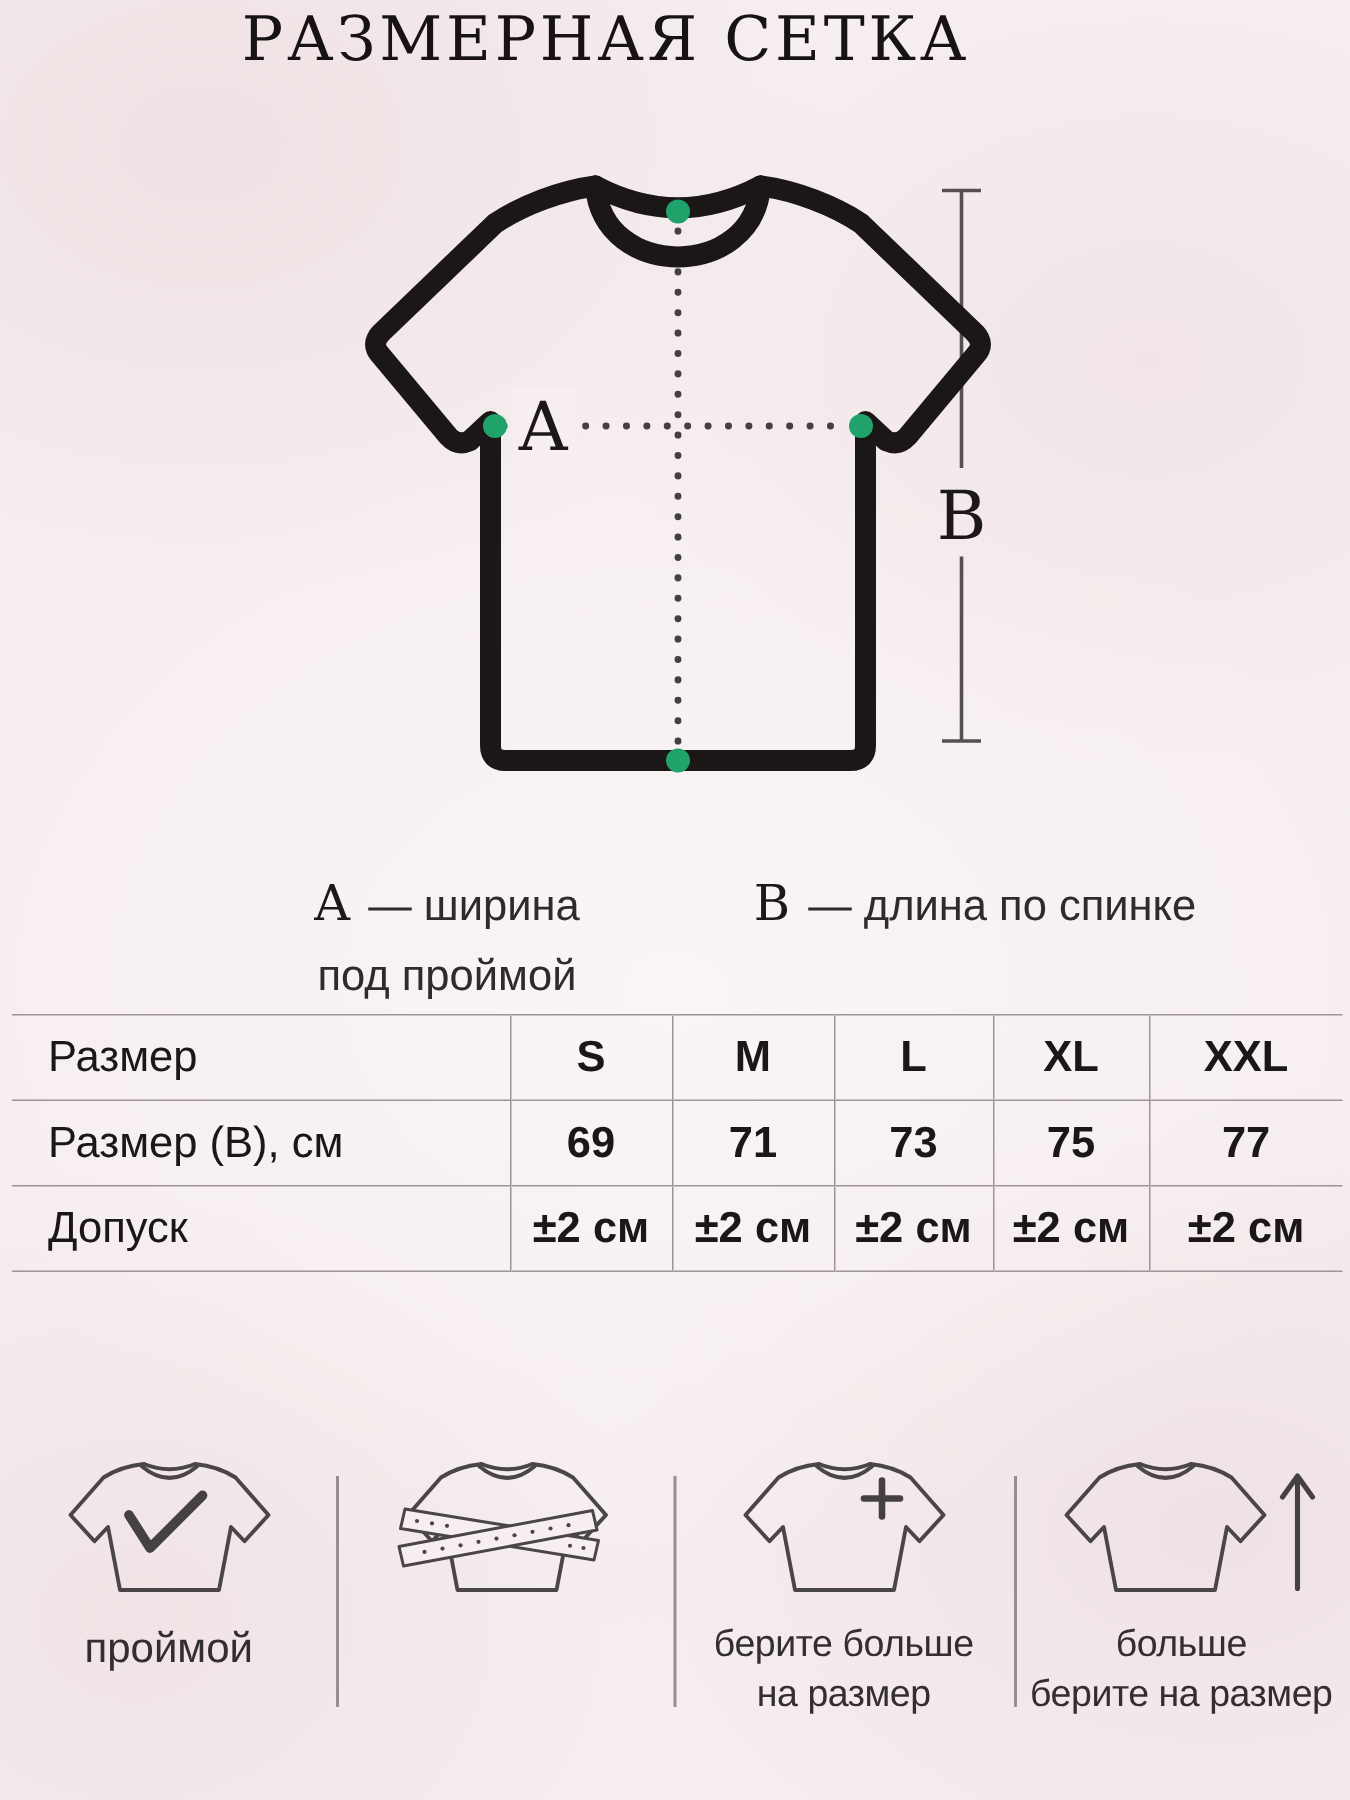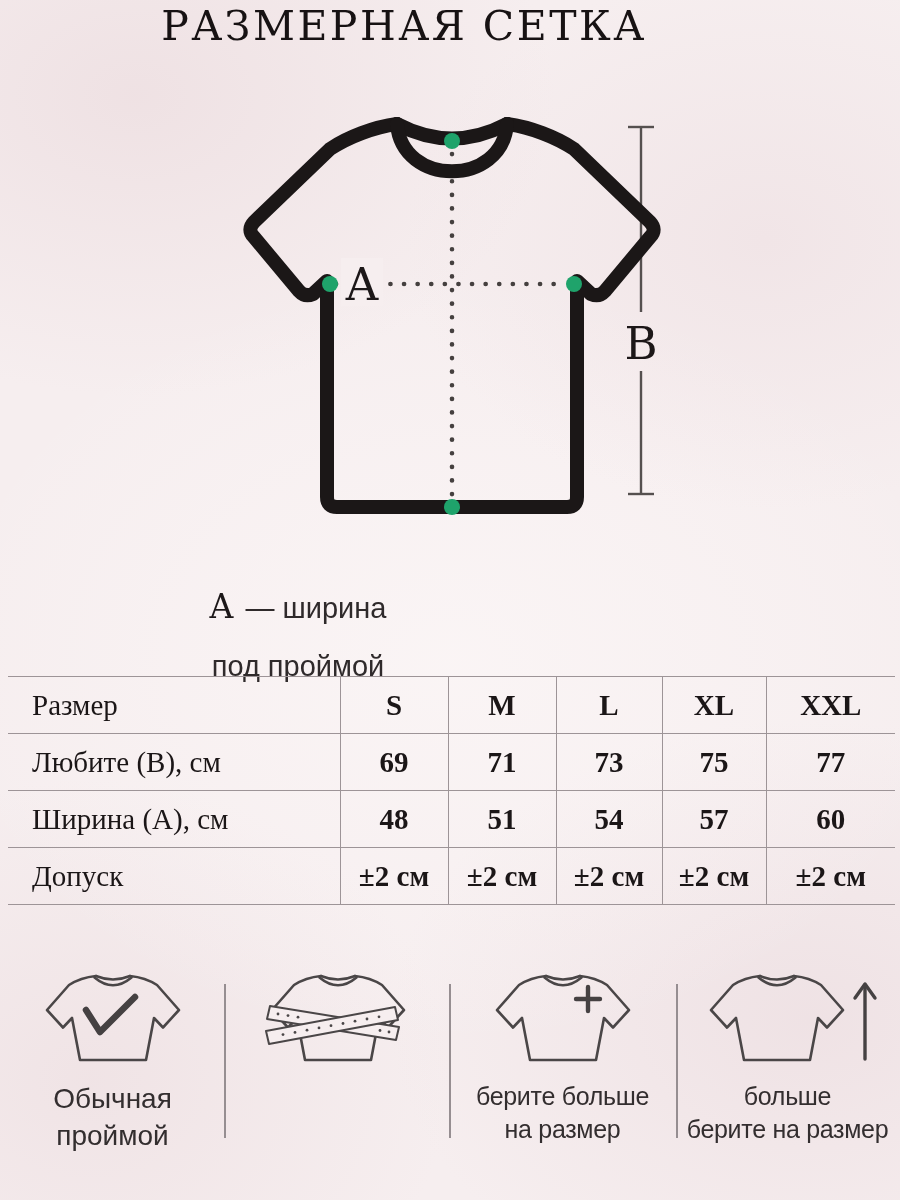--- a/index.html
+++ b/index.html
@@ -17,27 +17,27 @@
   .title{
     position:absolute;top:2px;left:0;width:808px;margin:0;text-align:center;
     font-family:"DejaVu Serif",serif;font-weight:400;font-size:41px;
     letter-spacing:2.5px;color:#171213;
   }
   svg.diagram{position:absolute;left:0;top:0;}
   .dletter{font-family:"DejaVu Serif",serif;font-size:45px;fill:#1c1718;}
 
   .legend-a{position:absolute;left:148px;top:578px;width:300px;text-align:center;}
   .legend-b{position:absolute;left:465px;top:578px;width:370px;text-align:center;}
-  .leg-line{font-size:29px;line-height:58px;color:#2f2a2b;white-space:nowrap;}
+  .leg-line{font-size:29px;line-height:47px;color:#2f2a2b;white-space:nowrap;}
   .leg-letter{font-family:"DejaVu Serif",serif;font-size:33px;color:#1c1718;margin-right:4px;}
 
   table.size-table{
     position:absolute;left:8px;top:676px;width:887px;
     border-collapse:collapse;table-layout:fixed;
-    font-family:Liberation Serif, serif;font-size:29px;color:#1b1617;
+    font-family:Liberation Sans, sans-serif;font-size:29px;color:#1b1617;
   }
   .size-table col.c0{width:332px}.size-table col.c1{width:108px}
   .size-table col.c2{width:108px}.size-table col.c3{width:106px}
   .size-table col.c4{width:104px}.size-table col.c5{width:129px}
   .size-table td,.size-table th{
     height:56px;padding:0;font-weight:400;border-top:1.5px solid #9d9497;
   }
   .size-table tr:last-child td{border-bottom:1.5px solid #9d9497;}
   .size-table .vcell{border-left:1.5px solid #9d9497;text-align:center;}
   .size-table .lbl{text-align:left;padding-left:24px;}
@@ -89,20 +89,23 @@
       <circle cx="452" cy="141" r="8" fill="#1fa36b"></circle>
       <circle cx="452" cy="507" r="8" fill="#1fa36b"></circle>
       <circle cx="330" cy="284" r="8" fill="#1fa36b"></circle>
       <circle cx="574" cy="284" r="8" fill="#1fa36b"></circle>
     </g>
   </svg>
 
   <div class="legend-a">
     <div class="leg-line"><span class="leg-letter">A</span> <span>— ширина</span></div>
     <div class="leg-line">под проймой</div>
+  </div>
+  <div class="legend-b">
+    <div class="leg-line"><span class="leg-letter">B</span> <span>— длина по спинке</span></div>
   </div>
 
   <table class="size-table">
     <colgroup>
         <col class="c0">
         <col class="c1">
         <col class="c2">
         <col class="c3">
         <col class="c4">
         <col class="c5">
@@ -110,34 +113,26 @@
     <tbody>
         <tr>
       <th class="lbl">Размер</th>
       <th class="vcell bold">S</th>
       <th class="vcell bold">M</th>
       <th class="vcell bold">L</th>
       <th class="vcell bold">XL</th>
       <th class="vcell bold">XXL</th>
     </tr>
     <tr>
-      <td class="lbl">Любите (B), см</td>
+      <td class="lbl">Размер (B), см</td>
       <td class="vcell bold">69</td>
       <td class="vcell bold">71</td>
       <td class="vcell bold">73</td>
       <td class="vcell bold">75</td>
       <td class="vcell bold">77</td>
-    </tr>
-    <tr>
-      <td class="lbl">Ширина (A), см</td>
-      <td class="vcell bold">48</td>
-      <td class="vcell bold">51</td>
-      <td class="vcell bold">54</td>
-      <td class="vcell bold">57</td>
-      <td class="vcell bold">60</td>
     </tr>
     <tr>
       <td class="lbl">Допуск</td>
       <td class="vcell bold">±2 см</td>
       <td class="vcell bold">±2 см</td>
       <td class="vcell bold">±2 см</td>
       <td class="vcell bold">±2 см</td>
       <td class="vcell bold">±2 см</td>
     </tr>
   </tbody>
@@ -154,21 +149,20 @@
   </svg>
 
   <div class="footer">
 
     <div class="panel">
       <svg width="190" height="100" viewBox="0 0 190 100">
         <use href="#tee"></use>
         <path d="M68,40 L82,62 L117,27" fill="none" stroke="#454142" stroke-width="6.5" stroke-linecap="round" stroke-linejoin="round"></path>
       </svg>
       <div class="caption cap-lg">
-        <div>Обычная</div>
         <div>проймой</div>
       </div>
     </div>
 
     <div class="panel">
       <svg width="190" height="100" viewBox="0 0 190 100">
         <use href="#tee"></use>
         <g stroke="#4a4647" stroke-width="2" stroke-linejoin="round">
           <path d="M27,36 L156,57 L153,70 L24,49 Z" fill="#f6eeef"></path>
           <g fill="#4a4647" stroke="none">

